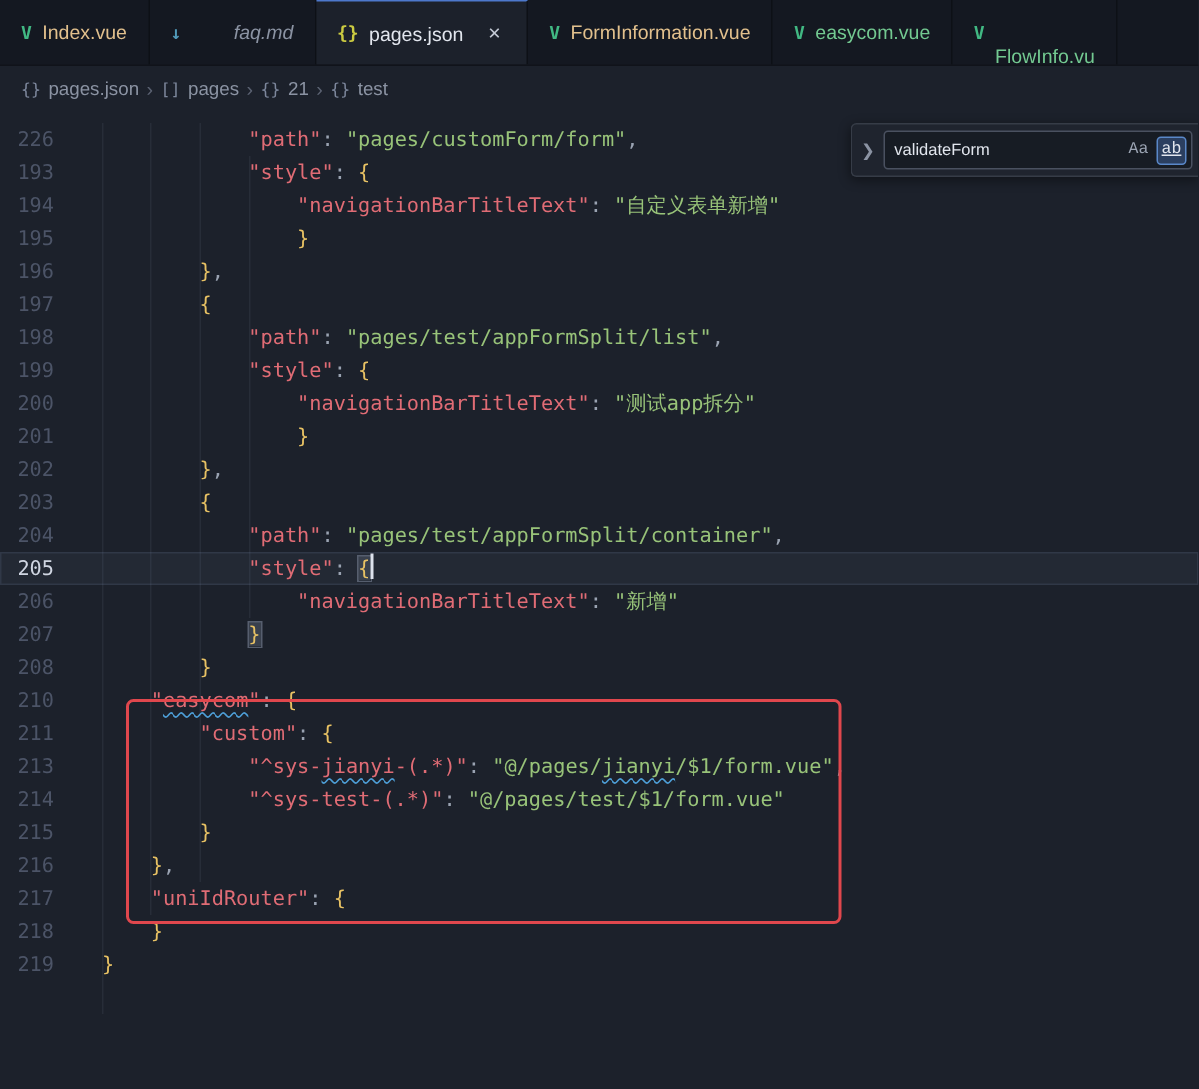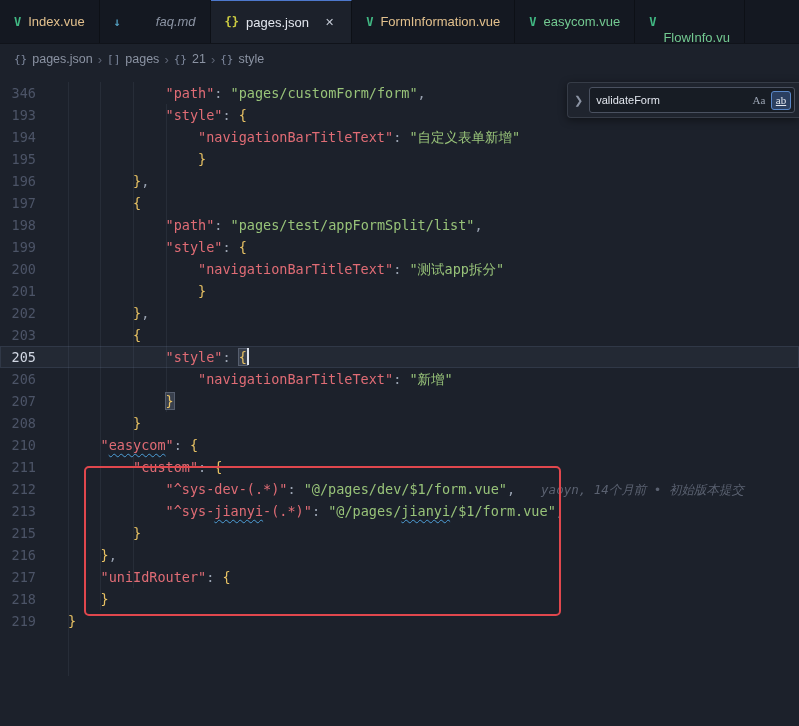--- a/index.html
+++ b/index.html
@@ -50,21 +50,21 @@
                  background:#1f242e; border:1px solid #363c47; border-right:none; border-radius:4px 0 0 4px;
                  display:flex; align-items:center; gap:6px; padding:0 4px 0 6px;
                  box-shadow:0 2px 8px rgba(0,0,0,.45); }
   .find-chevron { color:#8b93a3; font-size:11px; cursor:pointer; }
   .find-input { display:flex; align-items:center; flex:1; height:26px; background:#171c24;
                 border:1px solid #4a5160; border-radius:3px; padding:0 3px 0 6px; }
   .find-input input { flex:1; min-width:0; background:transparent; border:none; outline:none;
                       color:#e2e6ee; font-family:"Liberation Sans", sans-serif; font-size:11px; }
   .find-toggles { display:flex; gap:2px; }
   .toggle { width:20px; height:19px; display:flex; align-items:center; justify-content:center;
-            font-family:Liberation Serif, serif; font-size:11px; color:#9aa3b2;
+            font-family:Liberation Mono, monospace; font-size:11px; color:#9aa3b2;
             border-radius:3px; cursor:pointer; border:1px solid transparent; }
   .toggle.active { background:rgba(80,130,210,.35); border-color:#5a88c9; color:#e2e6ee; }
   .toggle.word-glyph { text-decoration:underline; }
 
   
   .red-box { position:absolute; left:84px; top:466px; width:477px; height:150px; z-index:8;
              border:2px solid #e0474d; border-radius:5px; pointer-events:none; }
 </style>
 </head>
 <body>
@@ -108,34 +108,34 @@
       <span>pages</span>
     </span>
     <span class="crumb-sep">›</span>
     <span class="crumb">
       <span class="crumb-icon">{}</span>
       <span>21</span>
     </span>
     <span class="crumb-sep">›</span>
     <span class="crumb">
       <span class="crumb-icon">{}</span>
-      <span>style</span>
+      <span>test</span>
     </span>
   </div>
 
 <div class="editor">
   <div class="guides">
     <div class="guide" style="left:68px;  top:8px;  height:594px;"></div>
     <div class="guide" style="left:100px; top:8px;  height:528px;"></div>
     <div class="guide" style="left:133px; top:8px;  height:506px;"></div>
     <div class="guide" style="left:166px; top:30px; height:308px;"></div>
   </div>
   <div class="lines">
       <div class="line">
-        <span class="ln">346</span>
+        <span class="ln">226</span>
         <span class="codepart"><span class="w">            </span><span class="k">"path"</span><span class="p">: </span><span class="s">"pages/customForm/form"</span><span class="p">,</span></span>
       </div>
       <div class="line">
         <span class="ln">193</span>
         <span class="codepart"><span class="w">            </span><span class="k">"style"</span><span class="p">: </span><span class="b">{</span></span>
       </div>
       <div class="line">
         <span class="ln">194</span>
         <span class="codepart"><span class="w">                </span><span class="k">"navigationBarTitleText"</span><span class="p">: </span><span class="s">"自定义表单新增"</span></span>
       </div>
@@ -167,20 +167,24 @@
         <span class="ln">201</span>
         <span class="codepart"><span class="w">                </span><span class="b">}</span></span>
       </div>
       <div class="line">
         <span class="ln">202</span>
         <span class="codepart"><span class="w">        </span><span class="b">}</span><span class="p">,</span></span>
       </div>
       <div class="line">
         <span class="ln">203</span>
         <span class="codepart"><span class="w">        </span><span class="b">{</span></span>
+      </div>
+      <div class="line">
+        <span class="ln">204</span>
+        <span class="codepart"><span class="w">            </span><span class="k">"path"</span><span class="p">: </span><span class="s">"pages/test/appFormSplit/container"</span><span class="p">,</span></span>
       </div>
       <div class="line current">
         <span class="ln">205</span>
         <span class="codepart"><span class="w">            </span><span class="k">"style"</span><span class="p">: </span><span class="b match">{</span><span class="cursor"></span></span>
       </div>
       <div class="line">
         <span class="ln">206</span>
         <span class="codepart"><span class="w">                </span><span class="k">"navigationBarTitleText"</span><span class="p">: </span><span class="s">"新增"</span></span>
       </div>
       <div class="line">
@@ -193,26 +197,26 @@
       </div>
       <div class="line">
         <span class="ln">210</span>
         <span class="codepart"><span class="w">    </span><span class="k">"</span><span class="k sqb">easycom</span><span class="k">"</span><span class="p">: </span><span class="b">{</span></span>
       </div>
       <div class="line">
         <span class="ln">211</span>
         <span class="codepart"><span class="w">        </span><span class="k">"custom"</span><span class="p">: </span><span class="b">{</span></span>
       </div>
       <div class="line">
-        <span class="ln">212</span>
-        <span class="codepart"><span class="w">            </span><span class="k">"^sys-dev-(.*)"</span><span class="p">: </span><span class="s">"@/pages/dev/$1/form.vue"</span><span class="p">,</span><span class="blame">yaoyn, 14个月前 • 初始版本提交</span></span>
-      </div>
-      <div class="line">
         <span class="ln">213</span>
         <span class="codepart"><span class="w">            </span><span class="k">"^sys-</span><span class="k sqb">jianyi</span><span class="k">-(.*)"</span><span class="p">: </span><span class="s">"@/pages/</span><span class="s sqb">jianyi</span><span class="s">/$1/form.vue"</span><span class="p">,</span></span>
+      </div>
+      <div class="line">
+        <span class="ln">214</span>
+        <span class="codepart"><span class="w">            </span><span class="k">"^sys-test-(.*)"</span><span class="p">: </span><span class="s">"@/pages/test/$1/form.vue"</span></span>
       </div>
       <div class="line">
         <span class="ln">215</span>
         <span class="codepart"><span class="w">        </span><span class="b">}</span></span>
       </div>
       <div class="line">
         <span class="ln">216</span>
         <span class="codepart"><span class="w">    </span><span class="b">}</span><span class="p">,</span></span>
       </div>
       <div class="line">

